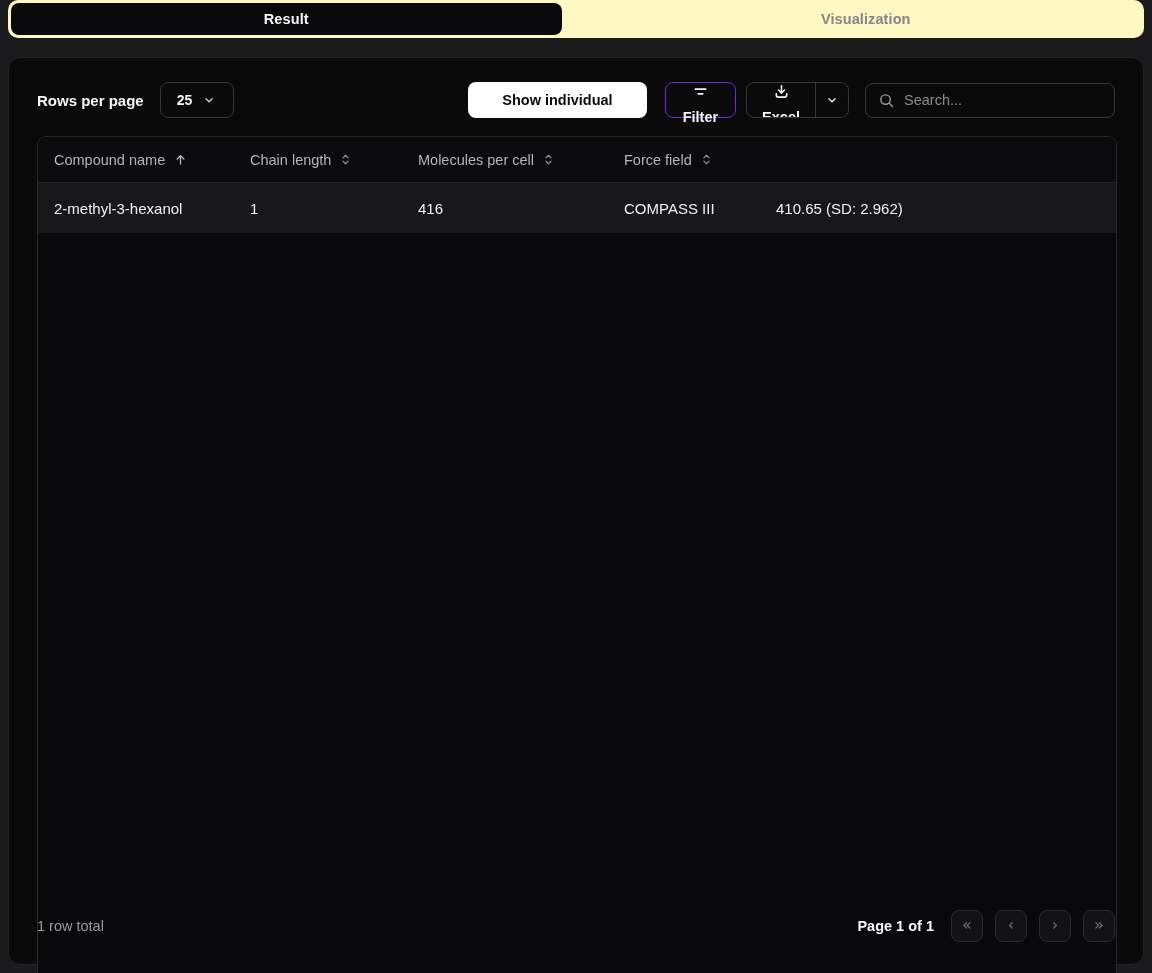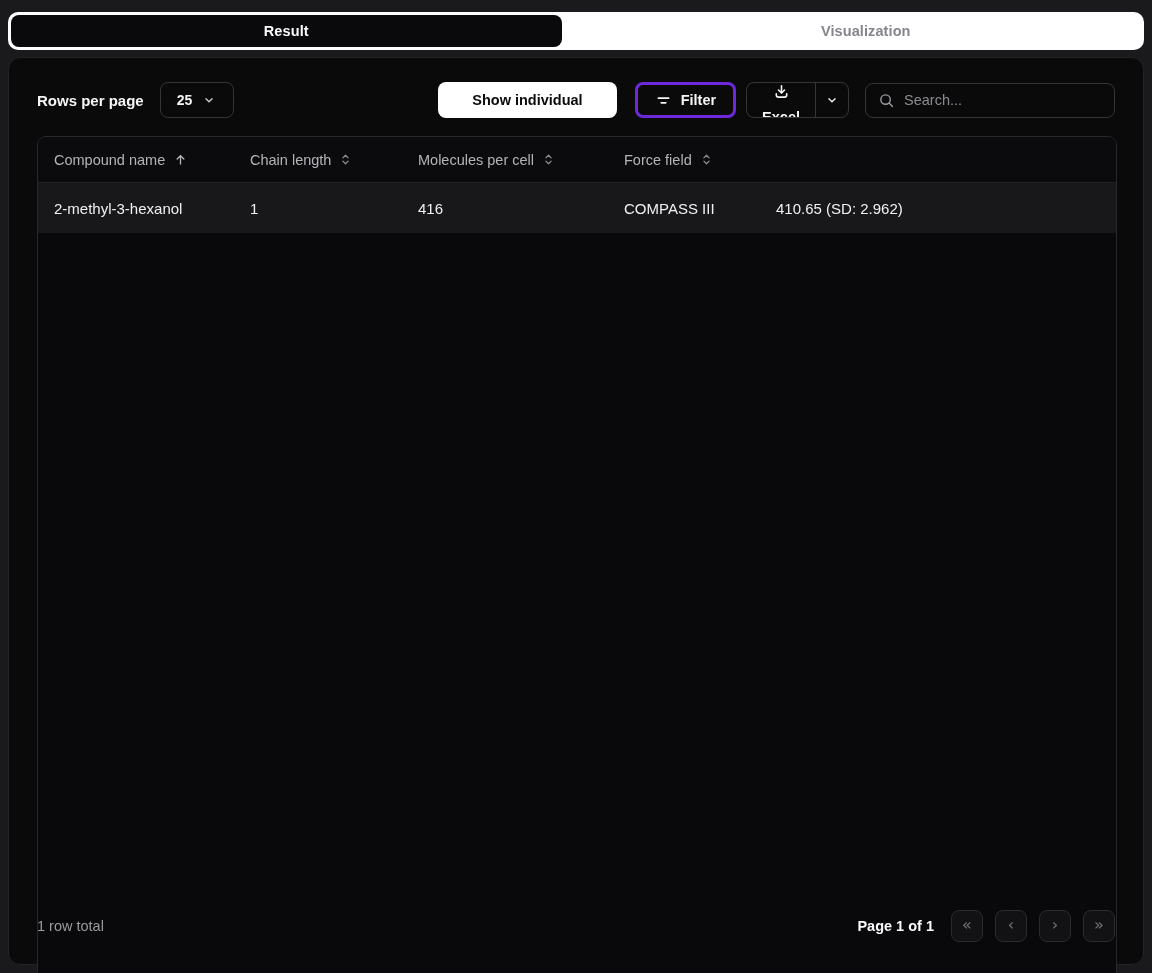--- a/index.html
+++ b/index.html
@@ -8,22 +8,22 @@
     background:#1a1a1c;
     font-family:"Liberation Sans", sans-serif;
     color:#f2f2f4;
     overflow:hidden;
     -webkit-font-smoothing:antialiased;
   }
   .app { width:1152px; height:973px; position:relative; }
 
   
   .tabbar {
-    position:absolute; left:8px; top:12px; width:1136px; height:38px;
-    background:#ffffff; border-radius:10px; padding:3px;
+    position:absolute; left:8px; top:0; width:1136px; height:38px;
+    background:#fef9c3; border-radius:10px; padding:3px;
     display:flex; align-items:stretch;gap:29px;
   }
   .tab {
     flex:1; display:flex; align-items:center; justify-content:center;
     font-size:14.5px; font-weight:700; color:#85858b;
     border-radius:8px; cursor:pointer; letter-spacing:.1px;
   }
   .tab.active { background:#0a0a0c; color:#fafafa; }
 
   
@@ -47,21 +47,21 @@
   .toolbar-spacer { flex:1; }
   .btn {
     height:36px; display:flex; align-items:center; gap:9px;
     border-radius:8px; font-size:14.5px; font-weight:700; cursor:pointer;
     color:#f5f5f7;
   }
   .btn-show {
     background:#ffffff; color:#0b0b0d; padding:0 34px; margin-right:18px;
   }
   .btn-filter {
-    border:3px solid #6d28d9; padding:0 17px; margin-right:10px; background:transparent;
+    border:1px solid #6d28d9; padding:0 17px; margin-right:10px; background:transparent;flex-direction:column;
   }
   .split-btn {
     height:36px; display:flex; align-items:stretch; margin-right:16px;
     border:1px solid #36363a; border-radius:8px; overflow:hidden; background:transparent;
   }
   .split-main {
     display:flex; align-items:center; gap:9px; padding:0 15px;
     font-size:14.5px; font-weight:700; cursor:pointer; color:#f5f5f7;flex-direction:column;
   }
   .split-divider { width:1px; background:#36363a; }

